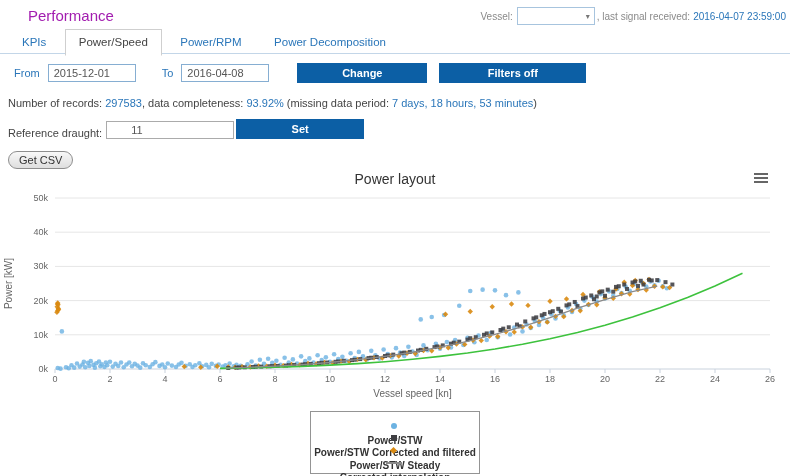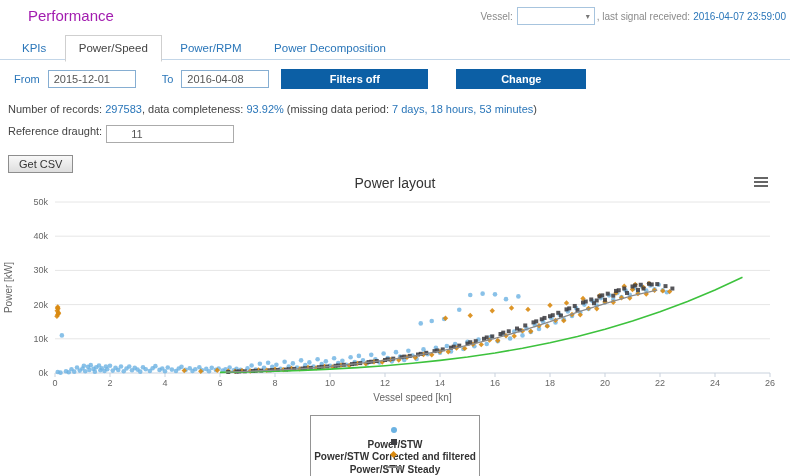--- a/index.html
+++ b/index.html
@@ -6,37 +6,37 @@
   html,body { width: 790px; height: 476px; overflow: hidden; background: #fff;
     font-family: "Liberation Sans", sans-serif; }
   .topbar { position: relative; height: 28px; padding: 7px 8px 0 28px; }
   .page-title { font-size: 15px; color: #a21caf; }
   .topbar-right { position: absolute; right: 4px; top: 7px; font-size: 10px; color: #8a8a8a;
     display: flex; align-items: center; white-space: nowrap; }
   .vessel-select { display: inline-flex; justify-content: flex-end; align-items: center;
     width: 78px; height: 18px; border: 1px solid #a7c4de; background: #fff; margin: 0 2px 0 4px;
     padding-right: 4px; color: #777; font-size: 8px; cursor: pointer; }
   .signal-value { color: #2a76b9; margin-left: 3px; }
-  .tabs { margin-top: 6px; border-bottom: 1px solid #c3d6e8; padding-left: 8px; height: 26px; }
+  .tabs { margin-top: 0; border-bottom: 1px solid #c3d6e8; padding-left: 8px; height: 26px; }
   .tab { display: inline-block; font-size: 11.5px; color: #2a76b9; padding: 6px 13px 7px;
     cursor: pointer; position: relative; top: 1px; border: 1px solid transparent; }
   .tab.active { background: #fff; border: 1px solid #cfcfcf; border-bottom-color: #fff; color: #444; }
   .filter-row { display: flex; align-items: center; margin: 9px 0 0 14px; }
   .lbl-blue { font-size: 11px; color: #2a76b9; }
   .txt-input { height: 18px; border: 1px solid #86aed2; font-size: 11px; color: #555;
     padding: 1px 5px; width: 88px; font-family: "Liberation Sans", sans-serif; }
   .btn-primary { height: 20px; background: #0c5fa5; color: #fff; border: none; font-weight: bold;
     font-size: 11px; cursor: pointer; font-family: "Liberation Sans", sans-serif; }
   .records-line { margin: 14px 0 0 8px; font-size: 11px; color: #444; }
   .records-line .val { color: #2a76b9; }
-  .draught-row { display: flex; align-items: flex-start; margin: 10px 0 0 8px; }
+  .draught-row { display: flex; align-items: flex-end; margin: 10px 0 0 8px; }
   .lbl-dark { font-size: 11px; color: #444; }
   .draught-input { width: 128px; border: 1px solid #ababab; margin-left: 4px; padding-left: 24px; }
   .csv-button { margin: 12px 0 0 8px; font-size: 11px; color: #333; padding: 2px 10px;
-    border: 1px solid #8e8e8e; border-radius: 0;
+    border: 1px solid #8e8e8e; border-radius: 9px;
     background: linear-gradient(#f8f8f8, #dedede); cursor: pointer;
     font-family: "Liberation Sans", sans-serif; }
   .chart { position: relative; margin-top: 2px; }
   .chart-title { text-align: center; font-size: 14px; color: #333; height: 18px; }
   .chart-menu { position: absolute; right: 22px; top: 2px; width: 14px; cursor: pointer; }
   .chart-menu .bar { height: 2px; background: #666; margin-bottom: 2px; }
   .legend-box { width: 170px; margin: 4px auto 0; border: 1px solid #949494;
     padding: 5px 8px 6px; }
   .legend-item { display: flex; align-items: center; height: 12.4px; font-size: 10px;
     font-weight: bold; color: #333; cursor: pointer; white-space: nowrap; flex-direction: column; }
@@ -66,31 +66,32 @@
   <span class="tab active">Power/Speed</span>
   <span class="tab">Power/RPM</span>
   <span class="tab">Power Decomposition</span>
 </div>
 
 <div class="filter-row">
   <span class="lbl-blue">From</span>
   <input class="txt-input" style="margin-left: 8px;" value="2015-12-01">
   <span class="lbl-blue" style="margin-left:26px">To</span>
   <input class="txt-input" style="margin-left: 8px;" value="2016-04-08">
+  <button class="btn-primary" style="margin-left:28px;width:130px">Change</button>
   <button class="btn-primary" style="margin-left:12px;width:147px">Filters off</button>
-  <button class="btn-primary" style="margin-left:28px;width:130px">Change</button>
 </div>
 
 <div class="records-line">
   <span>Number of records: </span><span class="val">297583</span><span>, data completeness: </span><span class="val">93.92%</span><span> (missing data period: </span><span class="val">7 days, 18 hours, 53 minutes</span><span>)</span>
 </div>
 
 <div class="draught-row">
   <span class="lbl-dark">Reference draught:</span>
   <input class="txt-input draught-input" value="11" style="">
+  <button class="btn-primary" style="margin-left:2px;width:128px">Set</button>
 </div>
 
 <button class="csv-button">Get CSV</button>
 
 <div class="chart">
   <div class="chart-title">Power layout</div>
   <div class="chart-menu">
     <div class="bar"></div>
     <div class="bar"></div>
     <div class="bar"></div>

